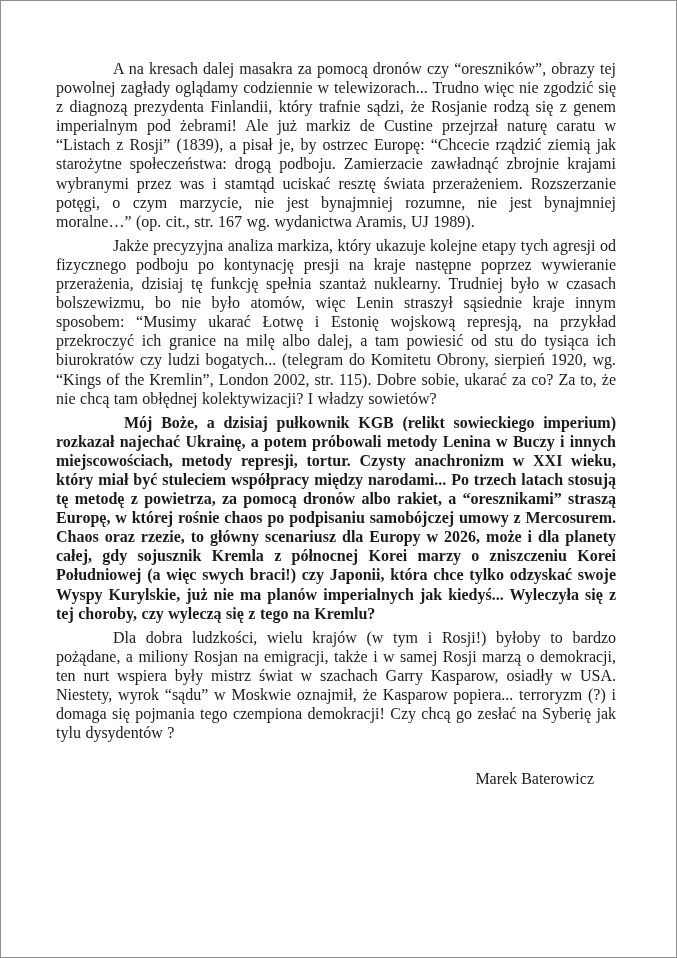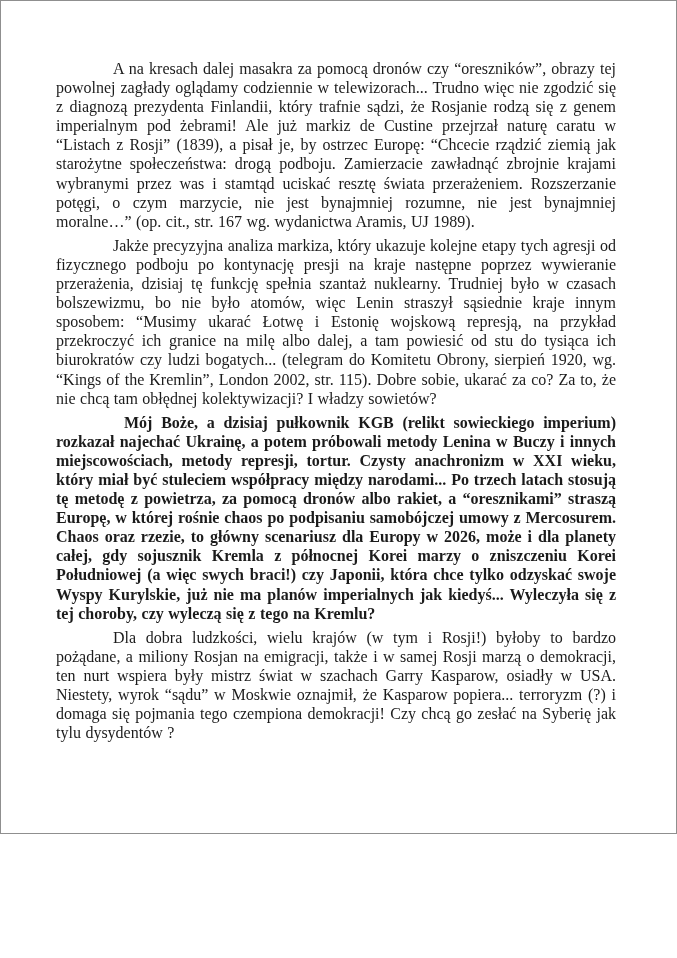--- a/index.html
+++ b/index.html
@@ -3,21 +3,21 @@
 <meta charset="utf-8">
 <style>
   html, body {
     margin: 0;
     padding: 0;
     background: #ffffff;
   }
   .page {
     position: relative;
     width: 677px;
-    height: 834px;
+    height: 958px;
     box-sizing: border-box;
     background: #ffffff;
     border: 1px solid #8f8f8f;
     overflow: hidden;
     font-family: "Liberation Serif", "DejaVu Serif", serif;
     color: #1b1b1b;
     padding: 58px 60px 0 55px;
   }
   .body-text p {
     margin: 0 0 5px 0;
@@ -42,13 +42,14 @@
 </head>
 <body>
 
 <div class="page">
   <div class="body-text">
     <p>A na kresach dalej masakra za pomocą dronów czy “oreszników”, obrazy tej powolnej zagłady oglądamy codziennie w telewizorach... Trudno więc nie zgodzić się z diagnozą prezydenta Finlandii, który trafnie sądzi, że Rosjanie rodzą się z genem imperialnym pod żebrami! Ale już markiz de Custine przejrzał naturę caratu w “Listach z Rosji” (1839), a pisał je, by ostrzec Europę: “Chcecie rządzić ziemią jak starożytne społeczeństwa: drogą podboju. Zamierzacie zawładnąć zbrojnie krajami wybranymi przez was i stamtąd uciskać resztę świata przerażeniem. Rozszerzanie potęgi, o czym marzycie, nie jest bynajmniej rozumne, nie jest bynajmniej moralne…” (op. cit., str. 167 wg. wydanictwa Aramis, UJ 1989).</p>
     <p>Jakże precyzyjna analiza markiza, który ukazuje kolejne etapy tych agresji od fizycznego podboju po kontynację presji na kraje następne poprzez wywieranie przerażenia, dzisiaj tę funkcję spełnia szantaż nuklearny. Trudniej było w czasach bolszewizmu, bo nie było atomów, więc Lenin straszył sąsiednie kraje innym sposobem: “Musimy ukarać Łotwę i Estonię wojskową represją, na przykład przekroczyć ich granice na milę albo dalej, a tam powiesić od stu do tysiąca ich biurokratów czy ludzi bogatych... (telegram do Komitetu Obrony, sierpień 1920, wg. “Kings of the Kremlin”, London 2002, str. 115). Dobre sobie, ukarać za co? Za to, że nie chcą tam obłędnej kolektywizacji? I władzy sowietów?</p>
     <p class="indent-lg">Mój Boże, a dzisiaj pułkownik KGB (relikt sowieckiego imperium) rozkazał najechać Ukrainę, a potem próbowali metody Lenina w Buczy i innych miejscowościach, metody represji, tortur. Czysty anachronizm w XXI wieku, który miał być stuleciem współpracy między narodami... Po trzech latach stosują tę metodę z powietrza, za pomocą dronów albo rakiet, a “oresznikami” straszą Europę, w której rośnie chaos po podpisaniu samobójczej umowy z Mercosurem. Chaos oraz rzezie, to główny scenariusz dla Europy w 2026, może i dla planety całej, gdy sojusznik Kremla z północnej Korei marzy o zniszczeniu Korei Południowej (a więc swych braci!) czy Japonii, która chce tylko odzyskać swoje Wyspy Kurylskie, już nie ma planów imperialnych jak kiedyś... Wyleczyła się z tej choroby, czy wyleczą się z tego na Kremlu?</p>
     <p>Dla dobra ludzkości, wielu krajów (w tym i Rosji!) byłoby to bardzo pożądane, a miliony Rosjan na emigracji, także i w samej Rosji marzą o demokracji, ten nurt wspiera były mistrz świat w szachach Garry Kasparow, osiadły w USA. Niestety, wyrok “sądu” w Moskwie oznajmił, że Kasparow popiera... terroryzm (?) i domaga się pojmania tego czempiona demokracji! Czy chcą go zesłać na Syberię jak tylu dysydentów ?</p>
   </div>
+  <div class="signature">Marek Baterowicz</div>
 </div>
 
 </body></html>

